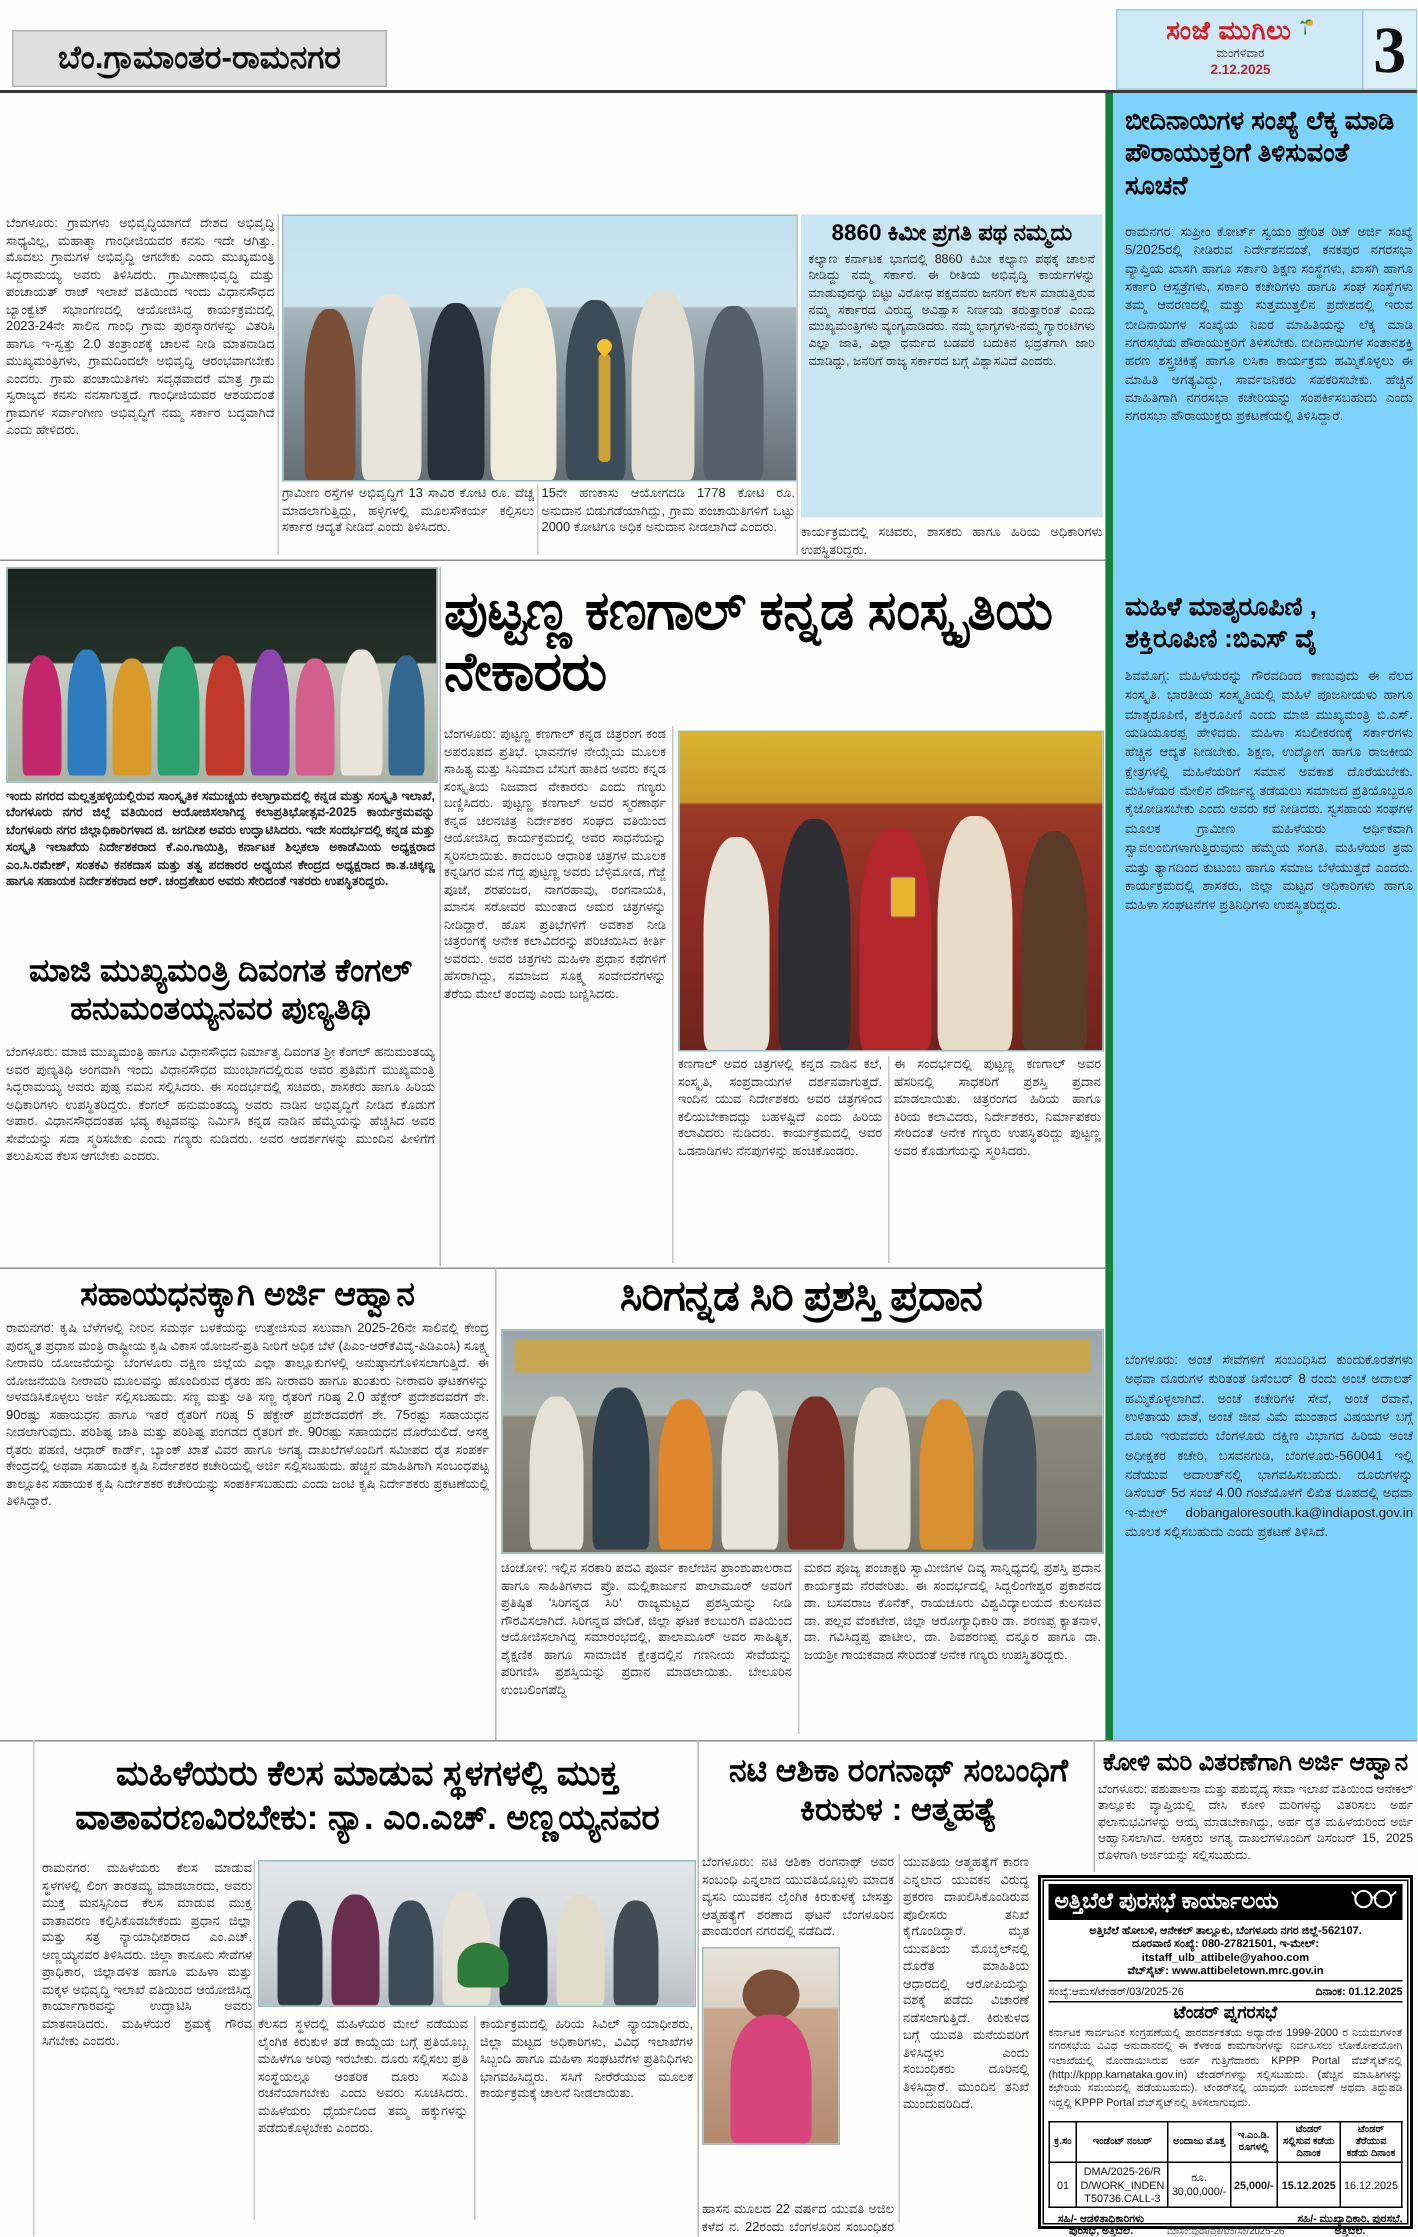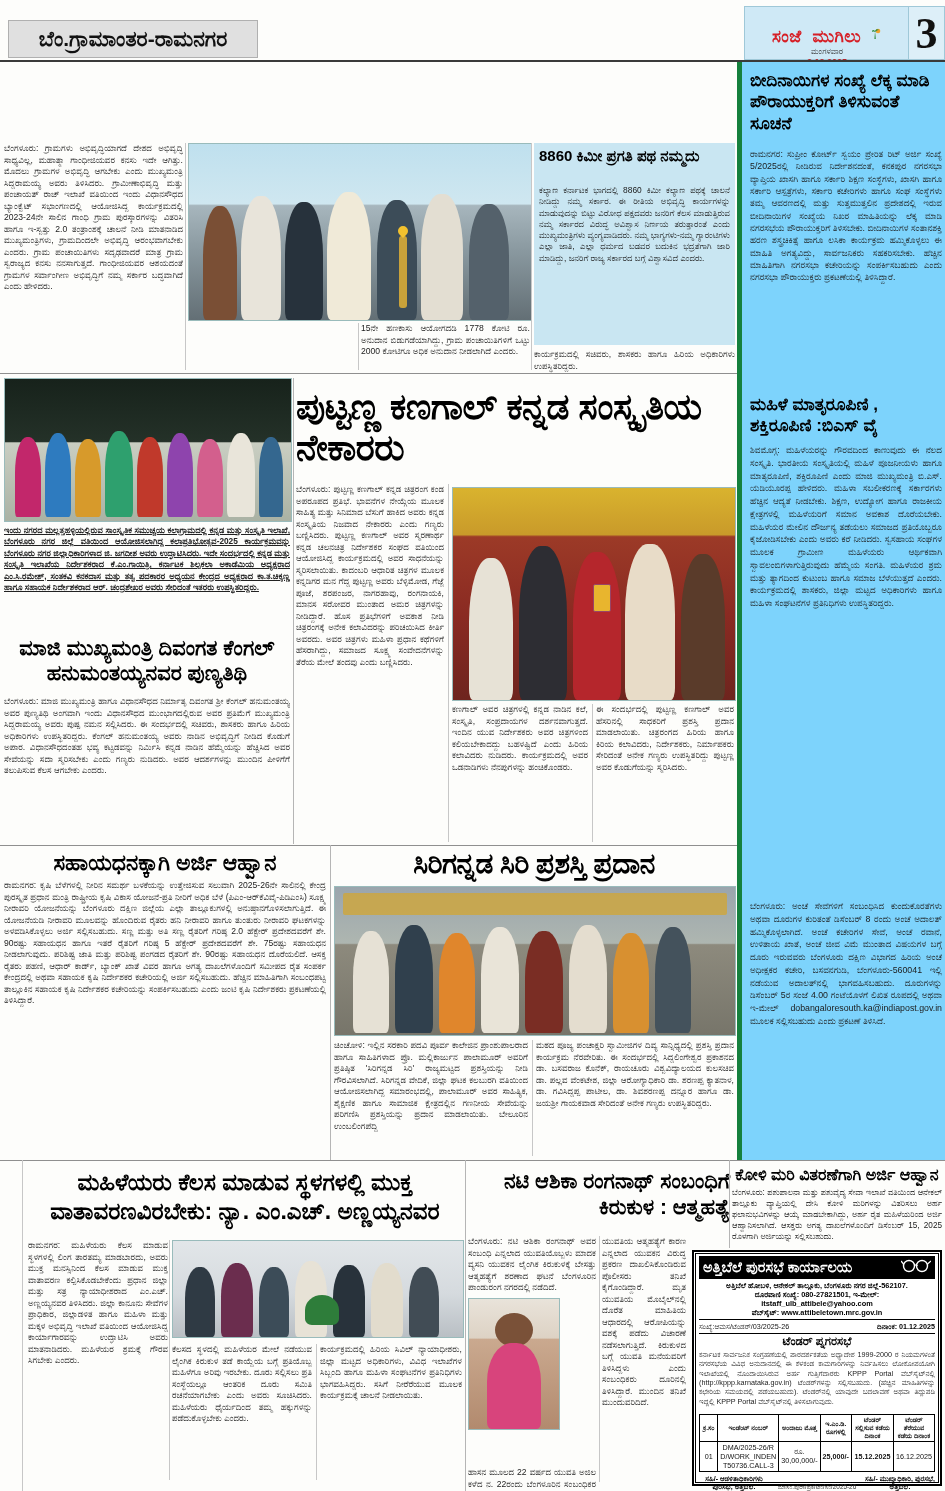--- a/index.html
+++ b/index.html
@@ -6,36 +6,36 @@
   #page{position:relative;width:945px;height:1491px;background:#fdfdfb;
         font-family:"Liberation Sans",sans-serif;color:#111;overflow:hidden;}
   .abs{position:absolute;}
   .body-text{font-size:8.6px;line-height:1.34;text-align:justify;color:#1c1c1c;}
   .body-sm{font-size:8px;line-height:1.3;text-align:justify;color:#222;}
   .hl{font-weight:bold;color:#000;}
   .rule-v{position:absolute;width:1px;background:#b5b5b5;}
   .rule-h{position:absolute;height:1px;background:#8f8f8f;}
   .photo{position:absolute;overflow:hidden;border:1px solid #9bb;}
   .blob{position:absolute;border-radius:45% 45% 8% 8%;}
-  .caption{font-size:8.3px;line-height:1.38;text-align:justify;font-weight:bold;color:#222;text-decoration:underline;}
+  .caption{font-size:8.3px;line-height:1.38;text-align:justify;font-weight:bold;color:#222;}
   table.tender{border-collapse:collapse;width:100%;}
   table.tender th,table.tender td{border:1px solid #000;text-align:center;padding:1px 2px;}
   table.tender th{font-size:6.6px;font-weight:bold;line-height:1.2;}
   table.tender td{font-size:7.2px;line-height:1.25;}
 </style>
 </head>
 <body>
 
 <div id="page">
 
   <div class="abs" style="left:8px;top:20px;width:248px;height:36px;background:#e0e0e0;border:1px solid #b0b0b0;
               font-size:21px;font-weight:bold;display:flex;align-items:center;justify-content:center;">ಬೆಂ.ಗ್ರಾಮಾಂತರ-ರಾಮನಗರ</div>
 
   <div class="abs" style="left:744px;top:6px;width:164px;height:52px;background:#cfe9f6;border:1px solid #9fc8d8;text-align:center;">
-    <div style="margin-top:20px;font-family:Liberation Mono, monospace;">
+    <div style="margin-top:4px;">
       <span style="color:#d61f26;font-weight:bold;font-size:17px;letter-spacing:0.5px;">ಸಂಜೆ ಮುಗಿಲು</span>
       <span style="display:inline-block;vertical-align:top;">
         <svg width="11" height="12" viewBox="0 0 11 12">
             <circle cx="7" cy="3" r="2.3" fill="#f0a32c"></circle>
             <path d="M4 3 C2 1,1 2,1 4 C3 3,4 4,4 4 L3.4 11 L4.8 11 Z" fill="#2e8b3a"></path>
             <path d="M4 3 C5 0.5,7 1,8 2 C6 2,5 3.5,4.6 4 Z" fill="#2e8b3a"></path>
           </svg>
       </span>
     </div>
     <div style="font-size:8px;color:#333;">ಮಂಗಳವಾರ</div>
@@ -53,24 +53,25 @@
     <div class="blob" style="left:52px;top:52px;width:40px;height:124px;background:#e8e4da;"></div>
     <div class="blob" style="left:96px;top:58px;width:38px;height:118px;background:#27323c;"></div>
     <div class="blob" style="left:138px;top:48px;width:44px;height:128px;background:#f0ead8;"></div>
     <div class="blob" style="left:188px;top:56px;width:40px;height:120px;background:#3c4c58;"></div>
     <div class="blob" style="left:232px;top:50px;width:42px;height:126px;background:#e3ded2;"></div>
     <div class="blob" style="left:280px;top:60px;width:40px;height:116px;background:#54616b;"></div>
     <div style="position:absolute;left:210px;top:92px;width:8px;height:72px;background:#c9a23a;border-radius:3px;"></div>
     <div style="position:absolute;left:209px;top:82px;width:10px;height:10px;background:#f2c12e;border-radius:50% 50% 50% 0;transform:rotate(-45deg);"></div>
   </div>
 
+  <div class="abs body-text" style="left:188px;top:323px;width:168px;height:47px;overflow:hidden;">ಗ್ರಾಮೀಣ ರಸ್ತೆಗಳ ಅಭಿವೃದ್ಧಿಗೆ 13 ಸಾವಿರ ಕೋಟಿ ರೂ. ವೆಚ್ಚ ಮಾಡಲಾಗುತ್ತಿದ್ದು, ಹಳ್ಳಿಗಳಲ್ಲಿ ಮೂಲಸೌಕರ್ಯ ಕಲ್ಪಿಸಲು ಸರ್ಕಾರ ಆದ್ಯತೆ ನೀಡಿದೆ ಎಂದು ತಿಳಿಸಿದರು.</div>
   <div class="abs body-text" style="left:361px;top:323px;width:169px;height:47px;overflow:hidden;">15ನೇ ಹಣಕಾಸು ಆಯೋಗದಡಿ 1778 ಕೋಟಿ ರೂ. ಅನುದಾನ ಬಿಡುಗಡೆಯಾಗಿದ್ದು, ಗ್ರಾಮ ಪಂಚಾಯಿತಿಗಳಿಗೆ ಒಟ್ಟು 2000 ಕೋಟಿಗೂ ಅಧಿಕ ಅನುದಾನ ನೀಡಲಾಗಿದೆ ಎಂದರು.</div>
 
   <div class="abs" style="left:534px;top:143px;width:201px;height:202px;background:#c9e6f2;padding:4px 5px;box-sizing:border-box;">
-    <div class="hl" style="font-size:15px;margin-bottom:20px;">8860 ಕಿಮೀ ಪ್ರಗತಿ ಪಥ ನಮ್ಮದು</div>
+    <div class="hl" style="font-size:15px;margin-bottom:3px;text-align:center;">8860 ಕಿಮೀ ಪ್ರಗತಿ ಪಥ ನಮ್ಮದು</div>
     <div class="body-text" style="font-size:8.4px;">ಕಲ್ಯಾಣ ಕರ್ನಾಟಕ ಭಾಗದಲ್ಲಿ 8860 ಕಿಮೀ ಕಲ್ಯಾಣ ಪಥಕ್ಕೆ ಚಾಲನೆ ನೀಡಿದ್ದು ನಮ್ಮ ಸರ್ಕಾರ. ಈ ರೀತಿಯ ಅಭಿವೃದ್ಧಿ ಕಾರ್ಯಗಳನ್ನು ಮಾಡುವುದನ್ನು ಬಿಟ್ಟು ವಿರೋಧ ಪಕ್ಷದವರು ಜನರಿಗೆ ಕೆಲಸ ಮಾಡುತ್ತಿರುವ ನಮ್ಮ ಸರ್ಕಾರದ ವಿರುದ್ಧ ಅವಿಶ್ವಾಸ ನಿರ್ಣಯ ತರುತ್ತಾರಂತೆ ಎಂದು ಮುಖ್ಯಮಂತ್ರಿಗಳು ವ್ಯಂಗ್ಯವಾಡಿದರು. ನಮ್ಮ ಭಾಗ್ಯಗಳು-ನಮ್ಮ ಗ್ಯಾರಂಟಿಗಳು ಎಲ್ಲಾ ಜಾತಿ, ಎಲ್ಲಾ ಧರ್ಮದ ಬಡವರ ಬದುಕಿನ ಭದ್ರತೆಗಾಗಿ ಜಾರಿ ಮಾಡಿದ್ದು, ಜನರಿಗೆ ರಾಜ್ಯ ಸರ್ಕಾರದ ಬಗ್ಗೆ ವಿಶ್ವಾಸವಿದೆ ಎಂದರು.</div>
   </div>
   <div class="abs body-text" style="left:534px;top:349px;width:201px;height:21px;overfl ow:hidden;">ಕಾರ್ಯಕ್ರಮದಲ್ಲಿ ಸಚಿವರು, ಶಾಸಕರು ಹಾಗೂ ಹಿರಿಯ ಅಧಿಕಾರಿಗಳು ಉಪಸ್ಥಿತರಿದ್ದರು.</div>
 
   <div class="rule-v" style="left:185px;top:143px;height:227px;background:#c7c7c7;"></div>
   <div class="rule-v" style="left:358px;top:323px;height:47px;background:#c7c7c7;"></div>
   <div class="rule-v" style="left:531px;top:143px;height:227px;background:#c7c7c7;"></div>
   <div class="rule-h" style="left:0;top:373px;width:737px;"></div>
 
   <div class="abs" style="left:737px;top:62px;width:208px;height:1098px;background:#7dd3fc;border-left:5px solid #15803d;">
@@ -151,21 +152,21 @@
     <div class="blob" style="left:198px;top:22px;width:32px;height:74px;background:#e2dccd;"></div>
     <div class="blob" style="left:236px;top:26px;width:30px;height:70px;background:#414c55;"></div>
     <div style="position:absolute;left:132px;top:54px;width:34px;height:30px;background:#2e7d3a;border-radius:50% 50% 20% 20%;"></div>
   </div>
   <div class="abs body-text" style="left:320px;top:1344px;width:142px;height:136px;overflow:hidden;">ಕಾರ್ಯಕ್ರಮದಲ್ಲಿ ಹಿರಿಯ ಸಿವಿಲ್ ನ್ಯಾಯಾಧೀಶರು, ಜಿಲ್ಲಾ ಮಟ್ಟದ ಅಧಿಕಾರಿಗಳು, ವಿವಿಧ ಇಲಾಖೆಗಳ ಸಿಬ್ಬಂದಿ ಹಾಗೂ ಮಹಿಳಾ ಸಂಘಟನೆಗಳ ಪ್ರತಿನಿಧಿಗಳು ಭಾಗವಹಿಸಿದ್ದರು. ಸಸಿಗೆ ನೀರೆರೆಯುವ ಮೂಲಕ ಕಾರ್ಯಕ್ರಮಕ್ಕೆ ಚಾಲನೆ ನೀಡಲಾಯಿತು.</div>
   <div class="abs body-text" style="left:172px;top:1344px;width:140px;height:136px;overflow:hidden;">ಕೆಲಸದ ಸ್ಥಳದಲ್ಲಿ ಮಹಿಳೆಯರ ಮೇಲೆ ನಡೆಯುವ ಲೈಂಗಿಕ ಕಿರುಕುಳ ತಡೆ ಕಾಯ್ದೆಯ ಬಗ್ಗೆ ಪ್ರತಿಯೊಬ್ಬ ಮಹಿಳೆಗೂ ಅರಿವು ಇರಬೇಕು. ದೂರು ಸಲ್ಲಿಸಲು ಪ್ರತಿ ಸಂಸ್ಥೆಯಲ್ಲೂ ಆಂತರಿಕ ದೂರು ಸಮಿತಿ ರಚನೆಯಾಗಬೇಕು ಎಂದು ಅವರು ಸೂಚಿಸಿದರು. ಮಹಿಳೆಯರು ಧೈರ್ಯದಿಂದ ತಮ್ಮ ಹಕ್ಕುಗಳನ್ನು ಪಡೆದುಕೊಳ್ಳಬೇಕು ಎಂದರು.</div>
   <div class="rule-v" style="left:22px;top:1160px;height:331px;background:#c7c7c7;"></div>
   <div class="rule-v" style="left:169px;top:1240px;height:240px;background:#c7c7c7;"></div>
   <div class="rule-v" style="left:316px;top:1344px;height:136px;background:#c7c7c7;"></div>
 
-  <div class="abs hl" style="left:468px;top:1168px;width:262px;font-size:21px;line-height:1.25;text-align:right;">ನಟಿ ಆಶಿಕಾ ರಂಗನಾಥ್ ಸಂಬಂಧಿಗೆ ಕಿರುಕುಳ : ಆತ್ಮಹತ್ಯೆ</div>
+  <div class="abs hl" style="left:468px;top:1168px;width:262px;font-size:21px;line-height:1.25;text-align:center;">ನಟಿ ಆಶಿಕಾ ರಂಗನಾಥ್ ಸಂಬಂಧಿಗೆ ಕಿರುಕುಳ : ಆತ್ಮಹತ್ಯೆ</div>
   <div class="abs body-text" style="left:468px;top:1236px;width:128px;height:58px;overflow:hidden;">ಬೆಂಗಳೂರು: ನಟಿ ಆಶಿಕಾ ರಂಗನಾಥ್ ಅವರ ಸಂಬಂಧಿ ಎನ್ನಲಾದ ಯುವತಿಯೊಬ್ಬಳು ಮಾದಕ ವ್ಯಸನಿ ಯುವಕನ ಲೈಂಗಿಕ ಕಿರುಕುಳಕ್ಕೆ ಬೇಸತ್ತು ಆತ್ಮಹತ್ಯೆಗೆ ಶರಣಾದ ಘಟನೆ ಬೆಂಗಳೂರಿನ ಪಾಂಡುರಂಗ ನಗರದಲ್ಲಿ ನಡೆದಿದೆ.</div>
   <div class="photo" style="left:468px;top:1298px;width:90px;height:130px;background:linear-gradient(180deg,#e9e3da 0%,#ddd2c4 30%,#caa98f 31%,#b28a6e 100%);">
     <div style="position:absolute;left:26px;top:14px;width:38px;height:34px;background:#7a5138;border-radius:50%;"></div>
     <div class="blob" style="left:18px;top:44px;width:54px;height:86px;background:#d8447c;"></div>
   </div>
   <div class="abs body-text" style="left:468px;top:1432px;width:128px;height:50px;overflow:hidden;margin-top:35px;">ಹಾಸನ ಮೂಲದ 22 ವರ್ಷದ ಯುವತಿ ಅಜಿಲ ಕಳೆದ ನ. 22ರಂದು ಬೆಂಗಳೂರಿನ ಸಂಬಂಧಿಕರ ಮನೆಯಲ್ಲಿ ಆತ್ಮಹತ್ಯೆ ಮಾಡಿಕೊಂಡಿದ್ದಾಳೆ.</div>
   <div class="abs body-text" style="left:602px;top:1236px;width:84px;height:246px;overflow:hidden;">ಯುವತಿಯ ಆತ್ಮಹತ್ಯೆಗೆ ಕಾರಣ ಎನ್ನಲಾದ ಯುವಕನ ವಿರುದ್ಧ ಪ್ರಕರಣ ದಾಖಲಿಸಿಕೊಂಡಿರುವ ಪೊಲೀಸರು ತನಿಖೆ ಕೈಗೊಂಡಿದ್ದಾರೆ. ಮೃತ ಯುವತಿಯ ಮೊಬೈಲ್‌ನಲ್ಲಿ ದೊರೆತ ಮಾಹಿತಿಯ ಆಧಾರದಲ್ಲಿ ಆರೋಪಿಯನ್ನು ವಶಕ್ಕೆ ಪಡೆದು ವಿಚಾರಣೆ ನಡೆಸಲಾಗುತ್ತಿದೆ. ಕಿರುಕುಳದ ಬಗ್ಗೆ ಯುವತಿ ಮನೆಯವರಿಗೆ ತಿಳಿಸಿದ್ದಳು ಎಂದು ಸಂಬಂಧಿಕರು ದೂರಿನಲ್ಲಿ ತಿಳಿಸಿದ್ದಾರೆ. ಮುಂದಿನ ತನಿಖೆ ಮುಂದುವರಿದಿದೆ.</div>
   <div class="rule-v" style="left:465px;top:1160px;height:331px;"></div>
   <div class="rule-v" style="left:599px;top:1236px;height:246px;background:#c7c7c7;"></div>
 

